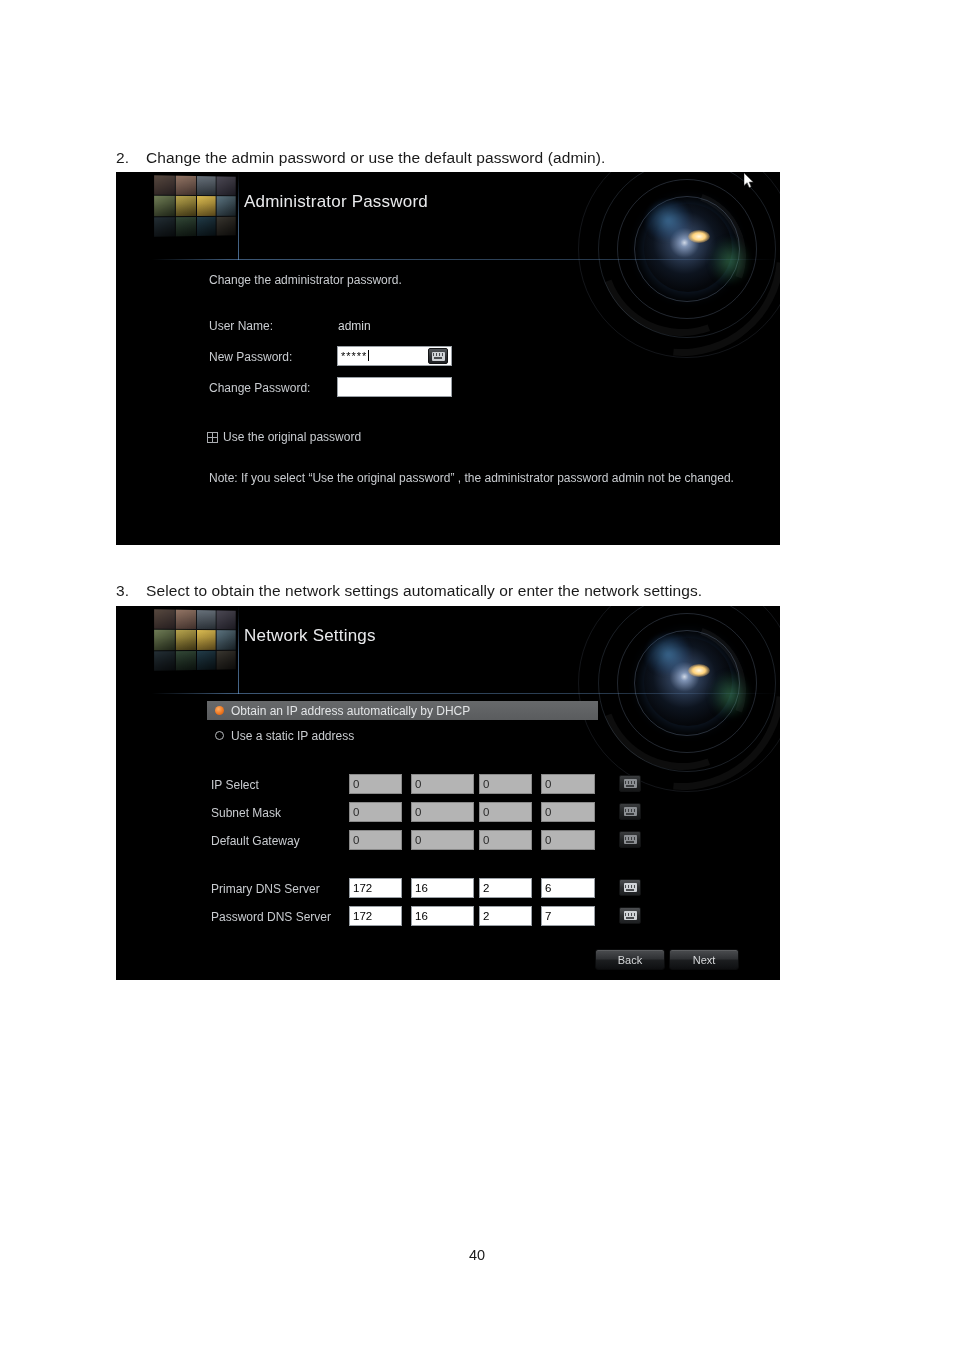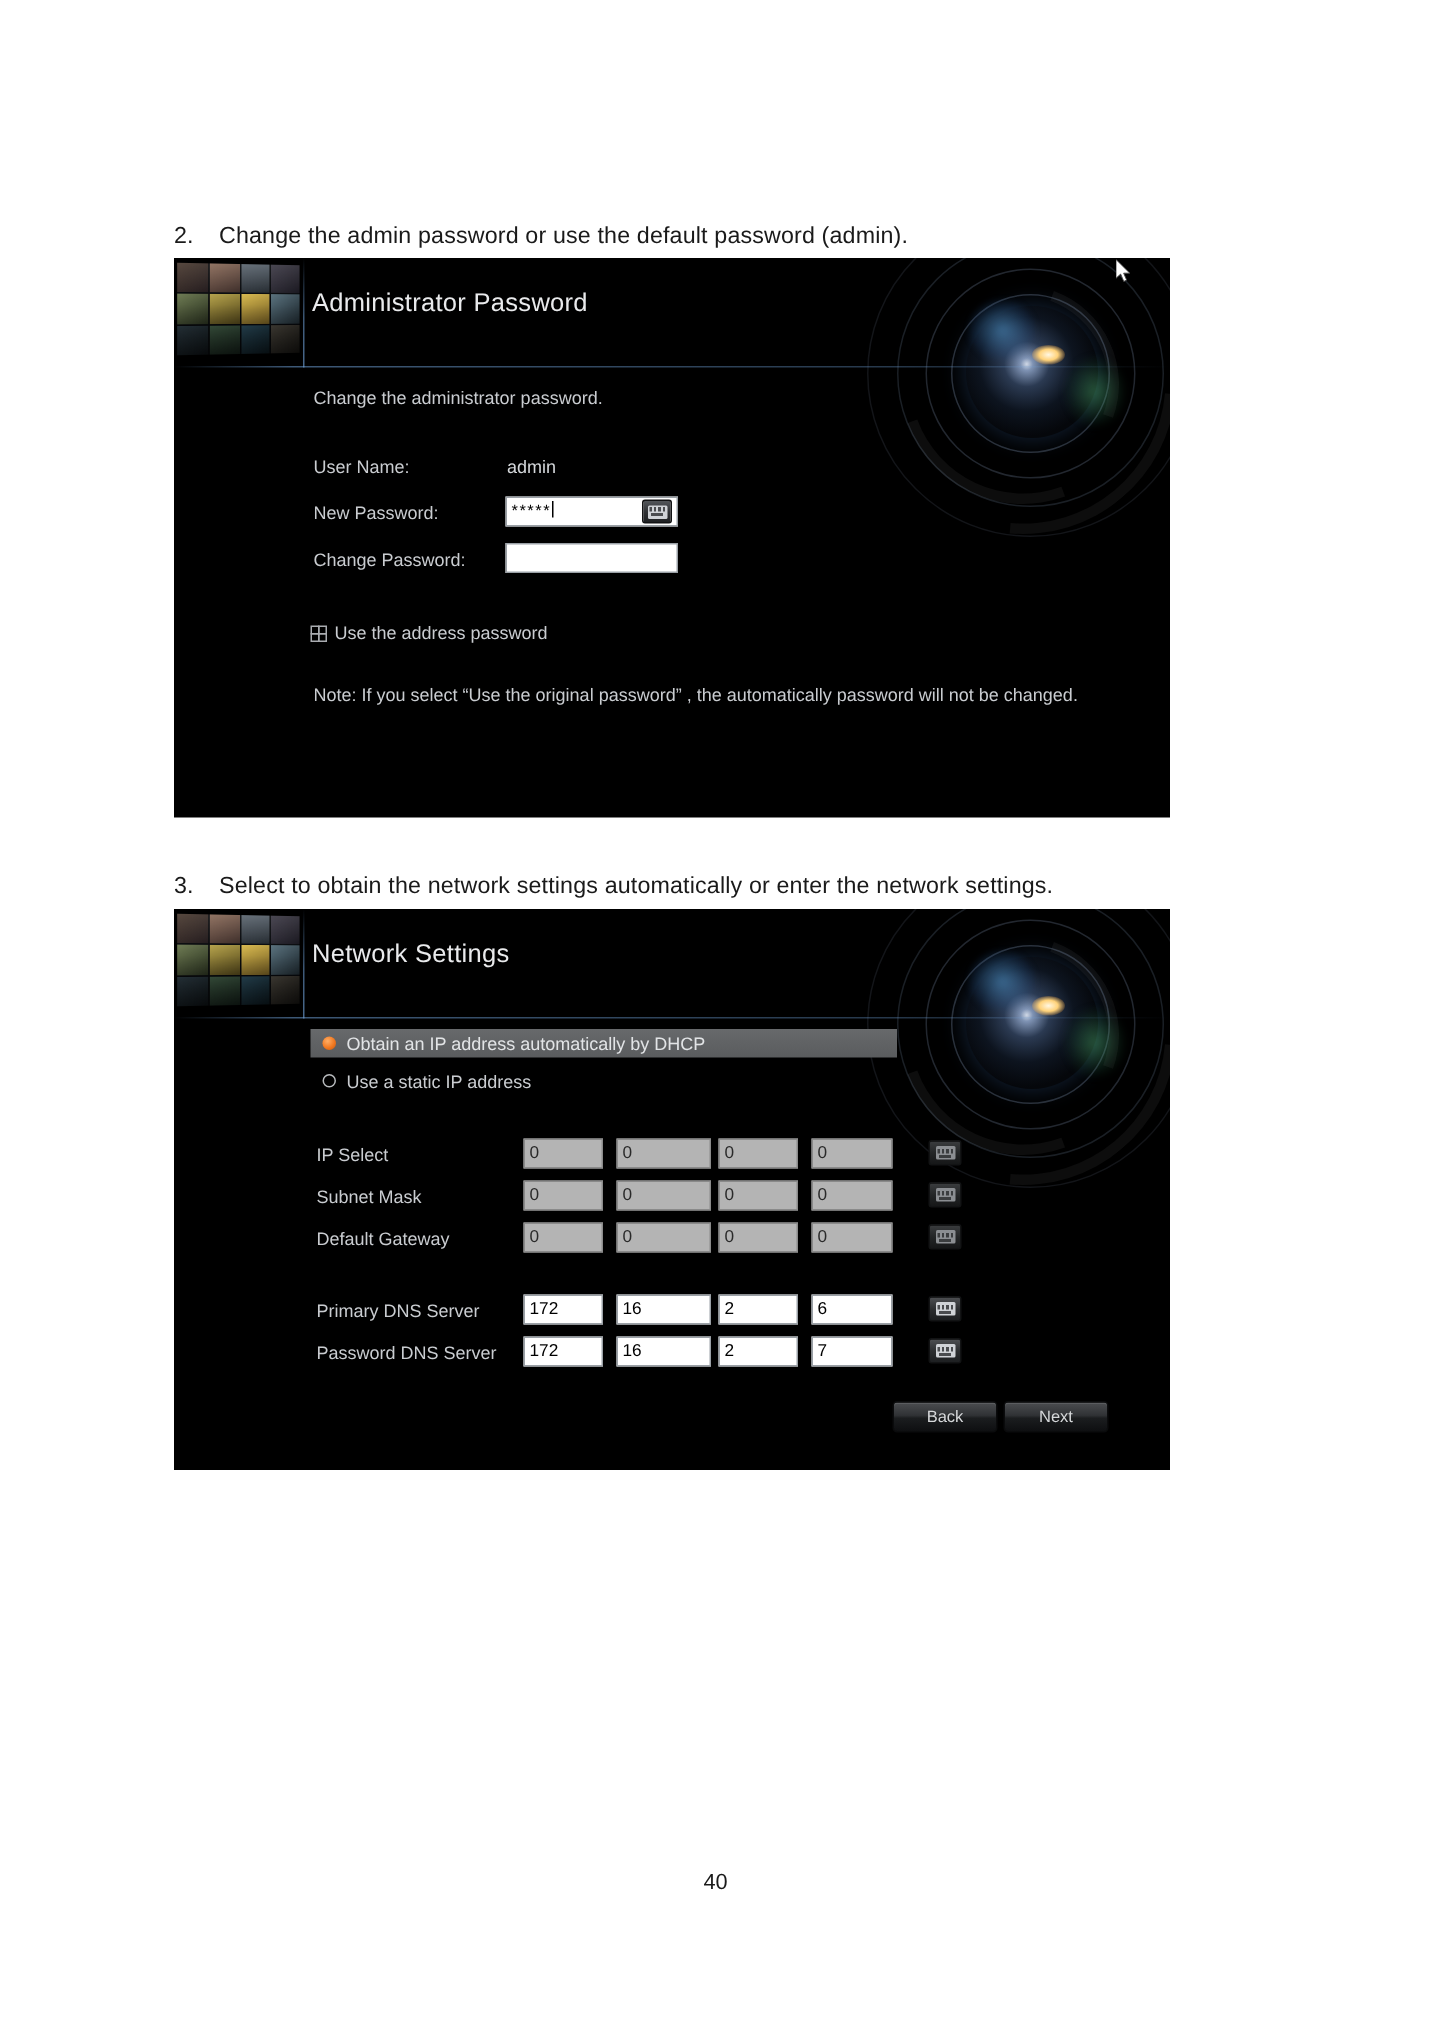--- a/index.html
+++ b/index.html
@@ -105,21 +105,22 @@
     border: 7px solid rgba(255,255,255,0.045);
     border-color: rgba(255,255,255,0.05) transparent transparent transparent;
   }
   .a1 { width: 190px; height: 190px; right: 22px; top: 18px; transform: rotate(140deg); }
   .a2 { width: 150px; height: 150px; right: 42px; top: 38px; transform: rotate(205deg); }
   .a3 { width: 118px; height: 118px; right: 60px; top: 56px; transform: rotate(65deg); }
 
   
   .dlg-header {
     position: relative;
-    height: 73px;
+    height: 88px;
+    margin-left: 36px;
   }
   .thumb-strip {
     position: absolute;
     left: 3px;
     top: 4px;
     width: 82px;
     height: 60px;
     background: #07090c;
     transform: perspective(160px) rotateY(6deg);
     overflow: hidden;
@@ -432,24 +433,24 @@
     <div class="field-label" style="left:93px; top:121px;">Change Password:</div>
     <div class="txt-input" style="left:221px; top:117px; width:115px;"><span class="pw-dots"></span></div>
 
     <div class="chk-row" style="left:91px; top:170px;">
       <span class="chk-box">
         <span class="cb-tl"></span>
           <span class="cb-tr"></span>
           <span class="cb-bl"></span>
           <span class="cb-br"></span>
       </span>
-      <span class="chk-label">Use the address password</span>
+      <span class="chk-label">Use the original password</span>
     </div>
 
-    <div class="body-text" style="left:93px; top:211px;">Note: If you select “Use the original password” , the automatically password will not be changed.</div>
+    <div class="body-text" style="left:93px; top:211px;">Note: If you select “Use the original password” , the administrator password admin not be changed.</div>
 
   </div>
 </div>
 
 <svg class="cursor" style="left:744px; top:173px;" viewBox="0 0 11 16">
   <polygon points="0,0 0,12.5 3.1,9.7 5.2,14.6 7.1,13.7 5.1,9.1 9.2,9.1" fill="#ffffff" stroke="#4a4a4a" stroke-width="0.6"></polygon>
 </svg>
 
 <div class="step-line" style="top:582px;">
   <span class="step-num">3.</span><span>Select to obtain the network settings automatically or enter the network settings.</span>

